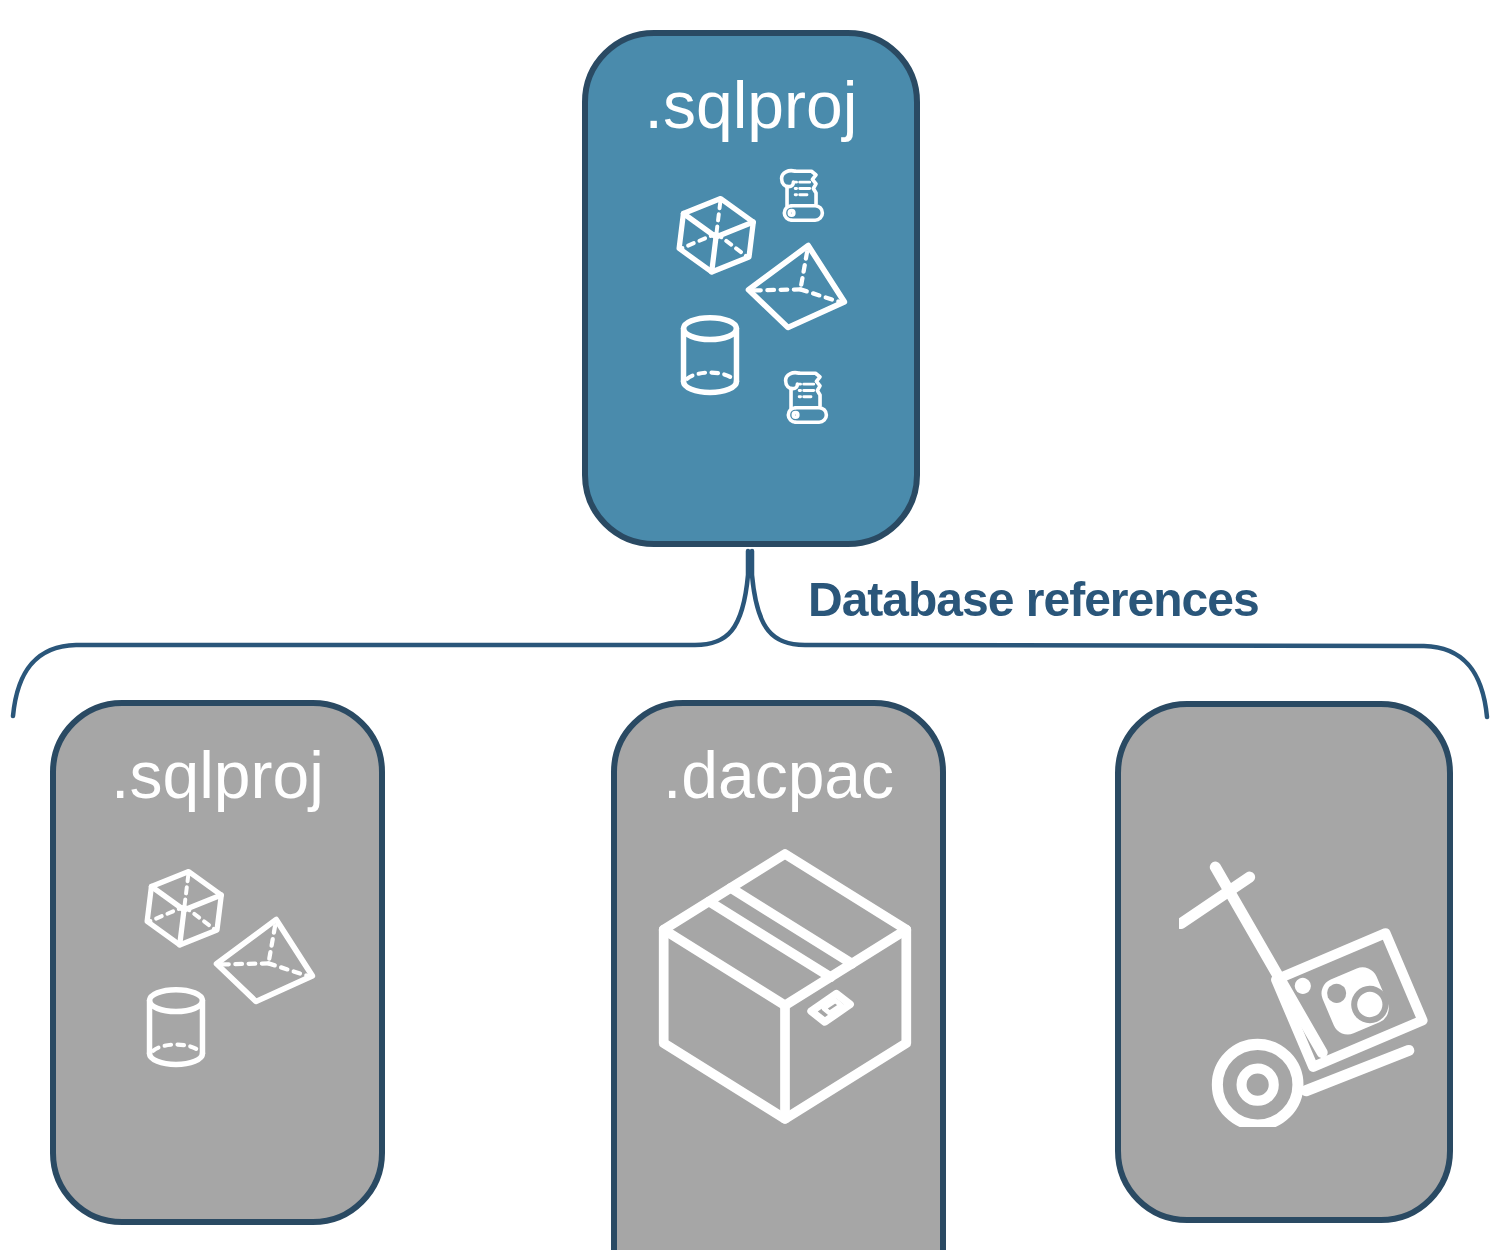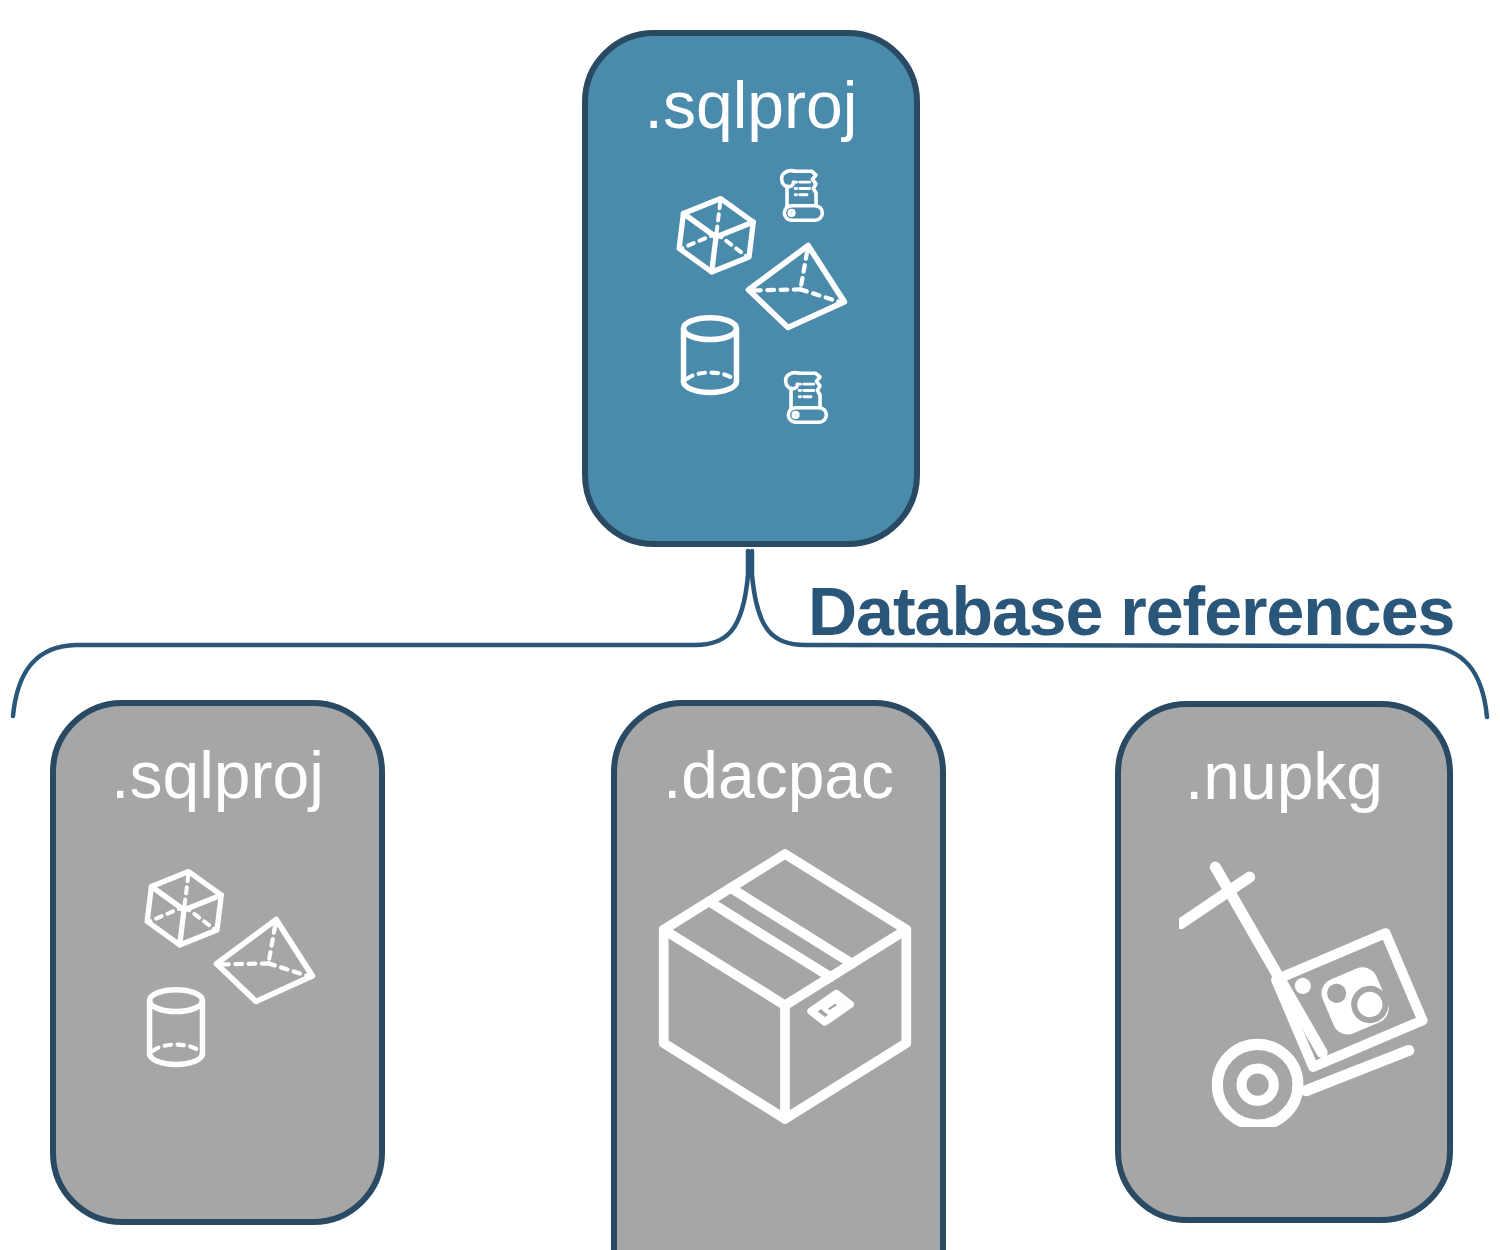--- a/index.html
+++ b/index.html
@@ -24,21 +24,21 @@
   .card-label{
     text-align:center;margin-top:36px;
     font-size:66px;font-weight:400;color:#ffffff;
     letter-spacing:0px;line-height:1;
   }
   .icon{position:absolute;color:var(--icon-white);}
   .icon svg{display:block;width:100%;height:100%;}
   .connector-svg{position:absolute;left:0;top:0;pointer-events:none;}
   .connector-label{
     position:absolute;left:808px;top:572px;
-    font-size:68px;font-weight:700;letter-spacing:-1px;
+    font-size:48px;font-weight:700;letter-spacing:-1px;
     color:var(--connector);white-space:nowrap;
   }
   .defs-holder{position:absolute;width:0;height:0;overflow:hidden;}
 </style>
 </head>
 <body>
 
 <div class="stage">
 
   <svg class="defs-holder" aria-hidden="true">
@@ -183,21 +183,20 @@
   <div class="card card-gray" style="left:583px;top:700px;width:335px;height:662px;margin-left:28px;">
     <div class="card-label">.dacpac</div>
     <div class="icon" style="left:37px;top:138px;width:262px;height:282px;">
       <svg>
           <use href="#sym-package"></use>
         </svg>
     </div>
   </div>
 
   <div class="card card-gray" style="left:1115px;top:701px;width:338px;height:522px;">
-    <div class="card-label">.nupkg</div>
     <div class="icon" style="left:58px;top:148px;width:252px;height:272px;">
       <svg>
           <use href="#sym-handtruck"></use>
         </svg>
     </div>
   </div>
 
 </div>
 
 </body></html>

